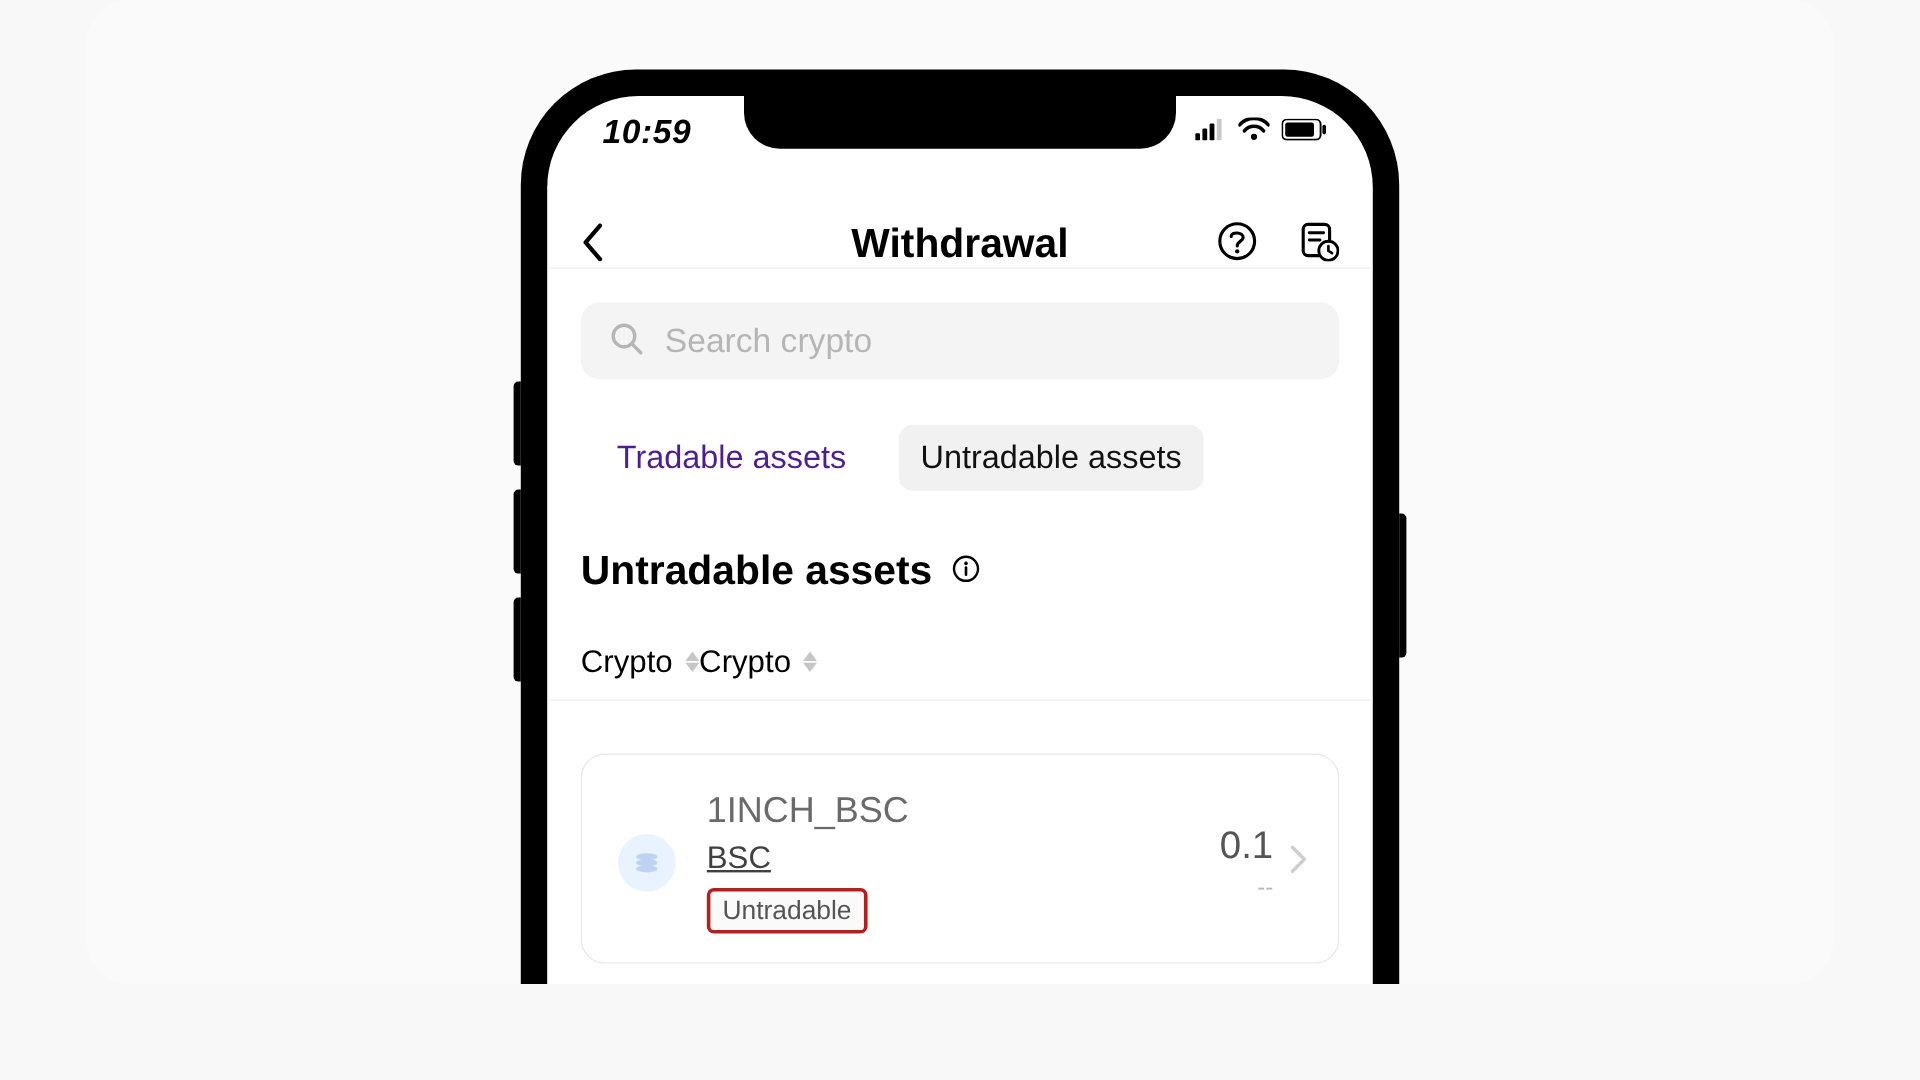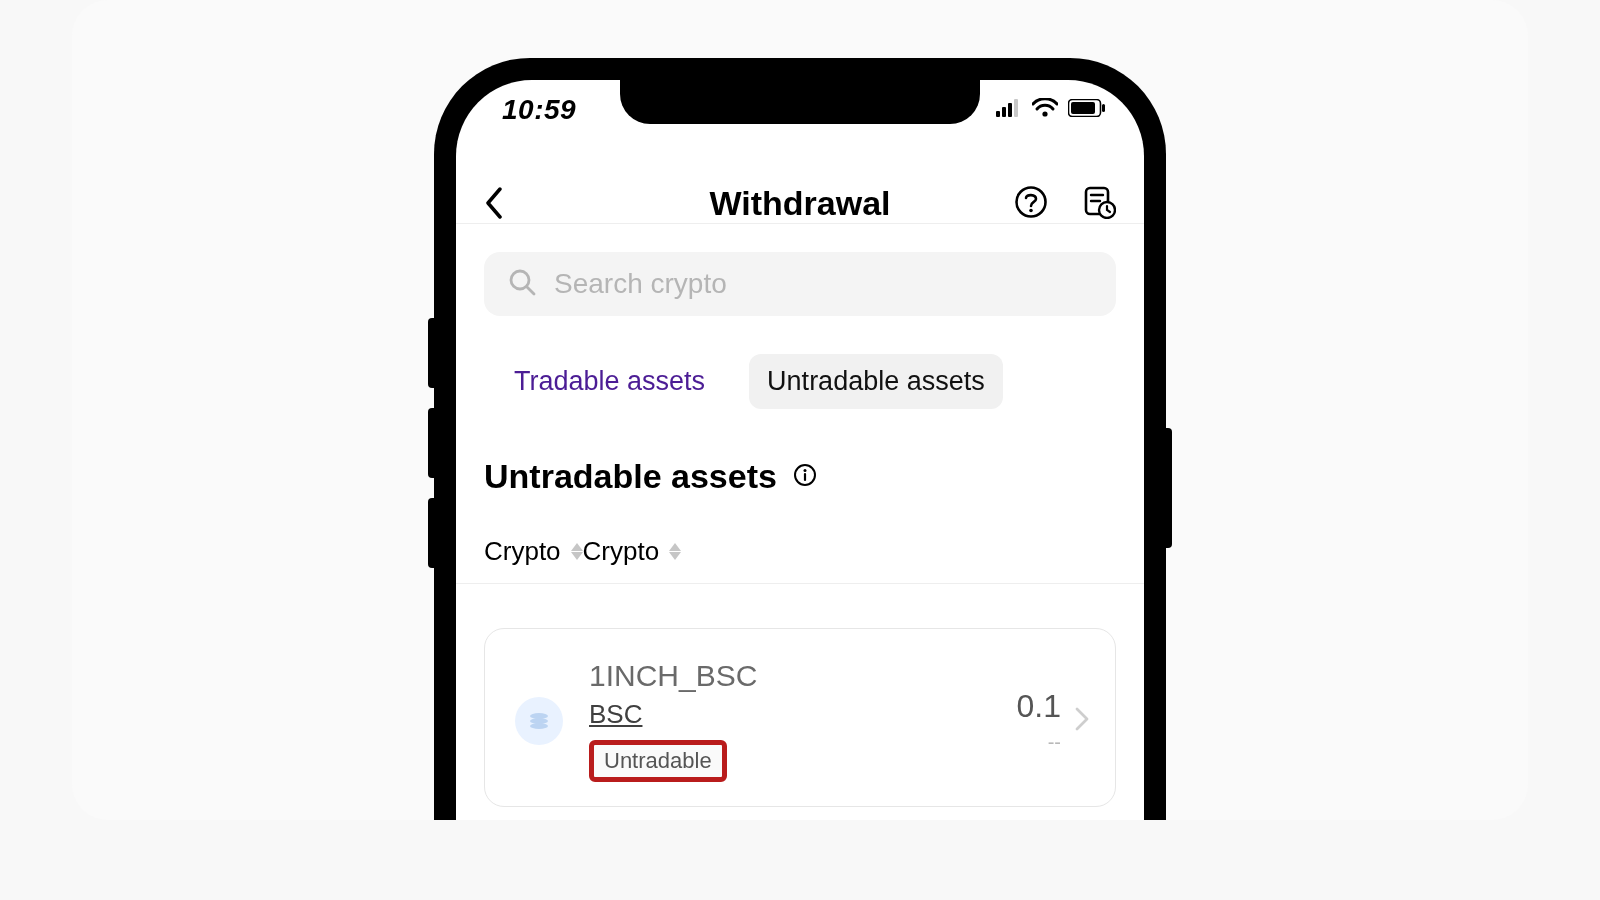--- a/index.html
+++ b/index.html
@@ -205,21 +205,21 @@
     display: flex;
     align-items: center;
     justify-content: center;
     flex-shrink: 0;
   }
   .coin-info { flex: 1; display: flex; flex-direction: column; gap: 6px; }
   .coin-symbol { font-size: 30px; font-weight: 500; color: #6a6a6a; }
   .coin-net { font-size: 26px; color: #404040; text-decoration: underline; }
   .tag {
     display: inline-block;
-    border: 5px solid #b91c1c;
+    border: 3px solid #b91c1c;
     border-radius: 6px;
     padding: 3px 10px;
     font-size: 22px;
     color: #555;
     background: #fafafa;
     width: fit-content;
     margin-top: 4px;
   }
   .balance-col {
     display: flex;

